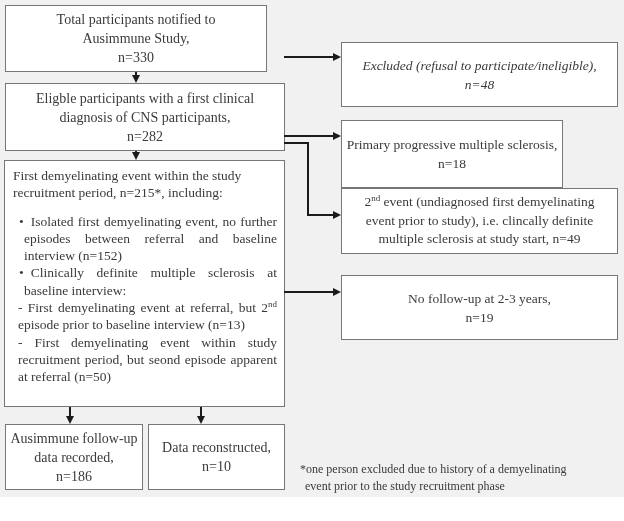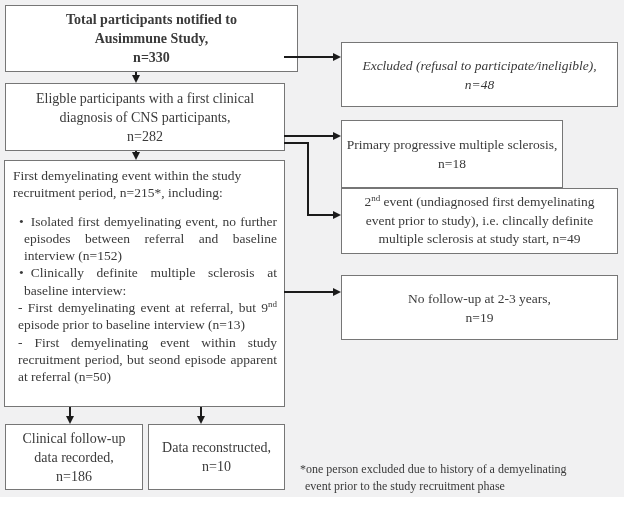--- a/index.html
+++ b/index.html
@@ -28,21 +28,21 @@
     justify-content: center;
     align-items: center;
     text-align: center;
     font-size: 14px;
     line-height: 19px;
   }
   .bline { display: block; white-space: nowrap; }
   sup { font-size: 9px; line-height: 0; vertical-align: super; }
 
   
-  #box-total     { left: 5px;   top: 5px;   width: 293px; height: 67px; font-weight: bold; }
+  #box-total     { left: 5px;   top: 5px;   width: 262px; height: 67px; }
   #box-eligible  { left: 5px;   top: 83px;  width: 280px; height: 68px; }
   #box-first-event {
     left: 4px; top: 160px; width: 281px; height: 247px;
     display: block; text-align: left;
     font-size: 13.5px; line-height: 17.3px;
     padding: 6px 7px 0 8px;
   }
   #box-clinical  { left: 5px;   top: 424px; width: 138px; height: 66px; }
   #box-data      { left: 148px; top: 424px; width: 137px; height: 66px; }
 
@@ -112,26 +112,26 @@
     <span class="bline">Eligble participants with a first clinical</span>
     <span class="bline">diagnosis of CNS participants,</span>
     <span class="bline">n=282</span>
   </div>
 
   <div class="box" id="box-first-event">
     <span class="hline">First demyelinating event within the study</span>
     <span class="hline">recruitment period, n=215*, including:</span>
     <p class="b-item" id="bullet1"><span class="bullet">•</span><span>Isolated first demyelinating event, no further episodes between referral and baseline interview (n=152)</span></p>
     <p class="b-item"><span class="bullet">•</span><span>Clinically definite multiple sclerosis at baseline interview:</span></p>
-    <p class="s-item"><span>- First demyelinating event at referral, but 9</span><sup>nd</sup><span> episode prior to baseline interview (n=13)</span></p>
+    <p class="s-item"><span>- First demyelinating event at referral, but 2</span><sup>nd</sup><span> episode prior to baseline interview (n=13)</span></p>
     <p class="s-item"><span> - First demyelinating event within study recruitment period, but seond episode apparent at referral (n=50)</span></p>
   </div>
 
   <div class="box" id="box-clinical">
-    <span class="bline">Clinical follow-up</span>
+    <span class="bline">Ausimmune follow-up</span>
     <span class="bline">data recorded,</span>
     <span class="bline">n=186</span>
   </div>
 
   <div class="box" id="box-data">
     <span class="bline">Data reconstructed,</span>
     <span class="bline">n=10</span>
   </div>
 
   <div class="box rbox" id="box-excluded">

